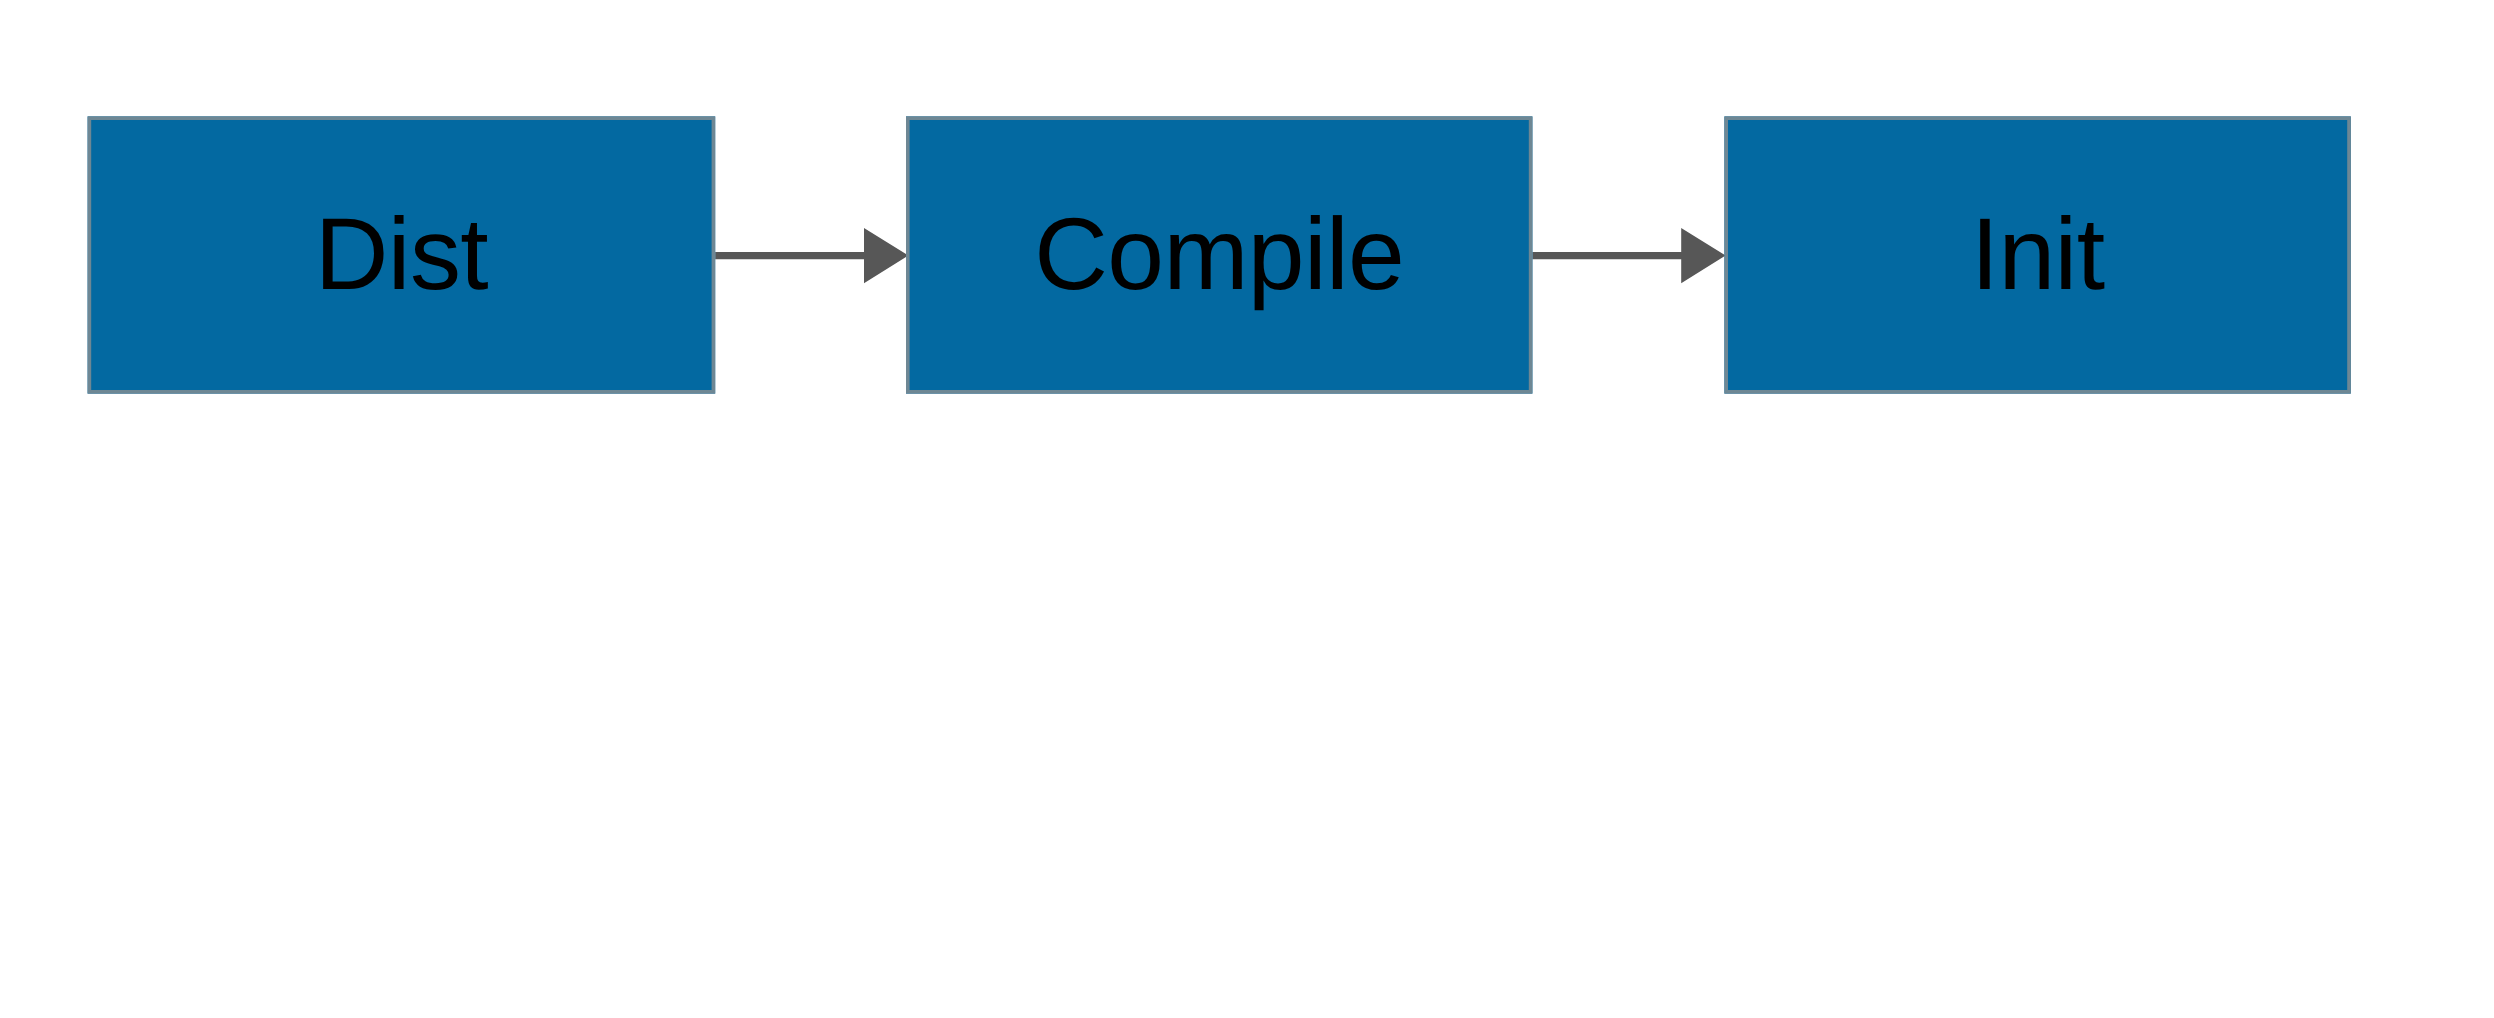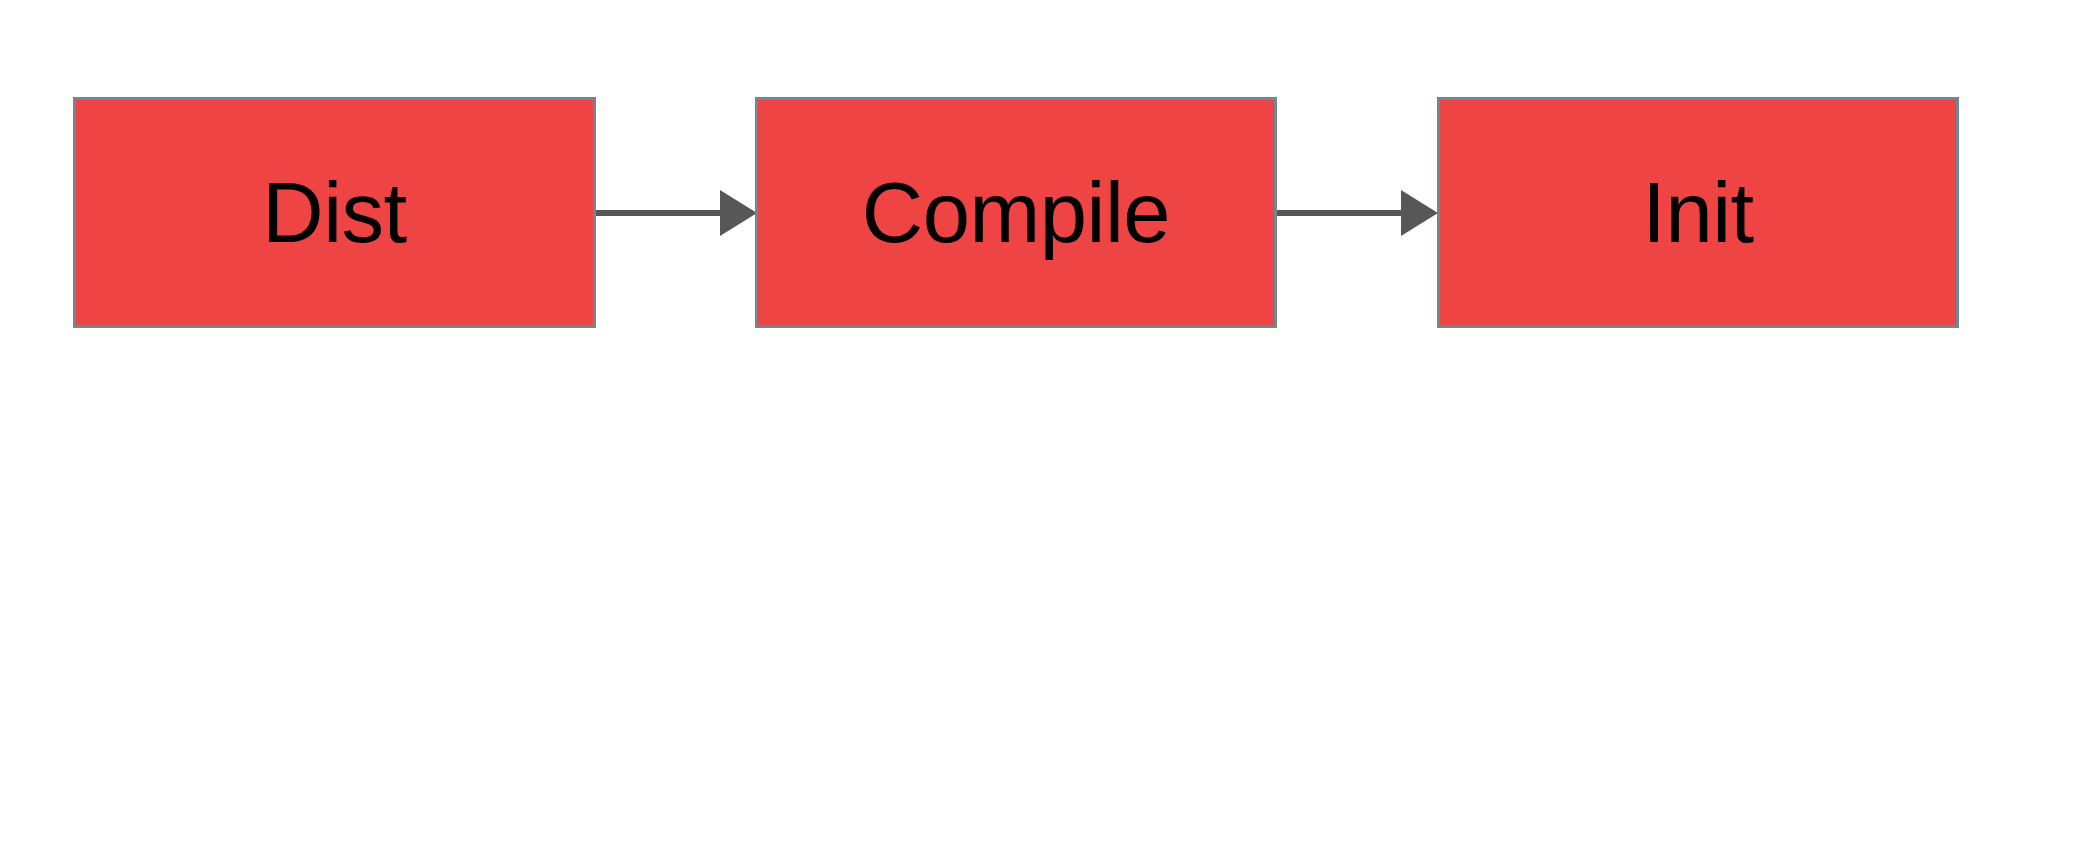--- a/index.html
+++ b/index.html
@@ -17,21 +17,21 @@
     height: 848px;
     background: #ffffff;
     overflow: hidden;
   }
   .node {
     position: absolute;
     box-sizing: border-box;
     display: flex;
     align-items: center;
     justify-content: center;
-    background: #ef4444;
+    background: #0369a1;
     border: 3px solid #6e8794;
     user-select: none;
   }
   .node-label {
     font-family: "Liberation Sans", sans-serif;
     font-size: 85px;
     font-weight: 400;
     line-height: 1;
     color: #000000;
     letter-spacing: -0.5px;

